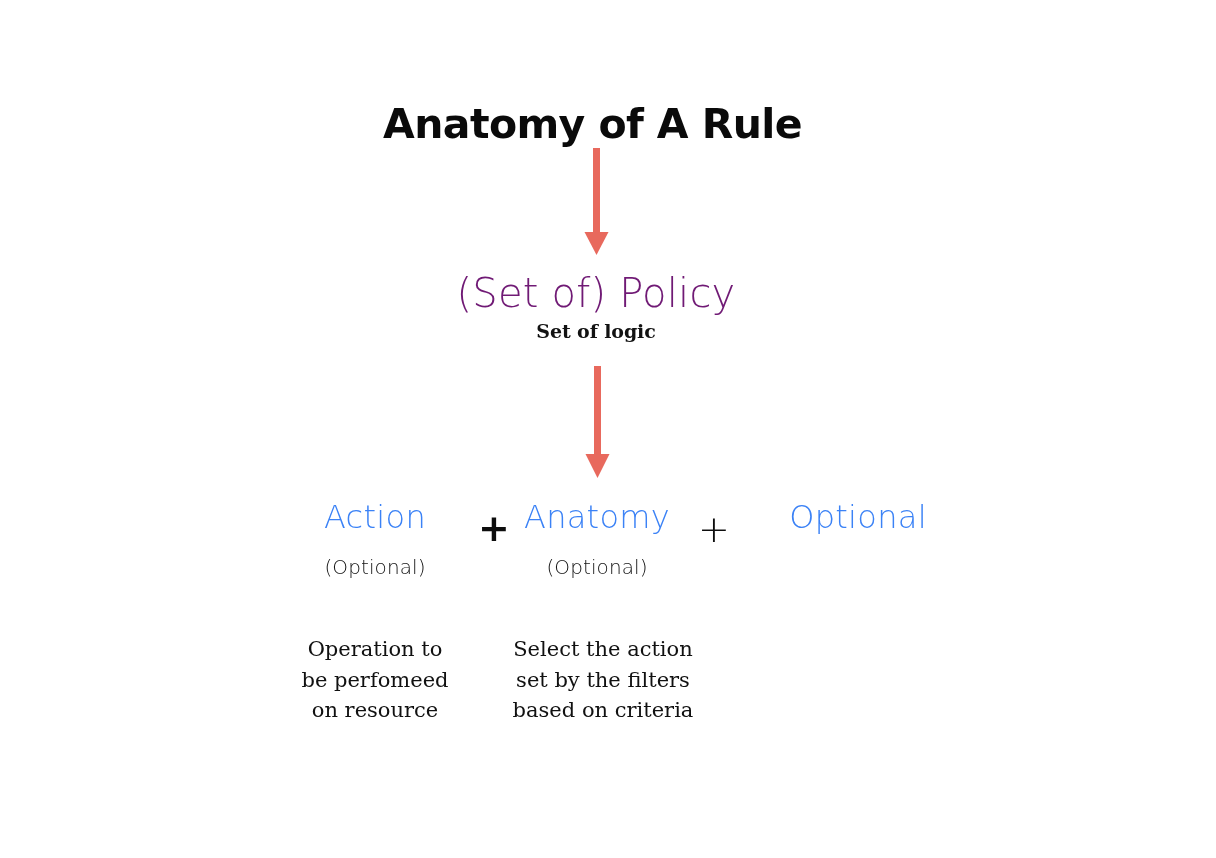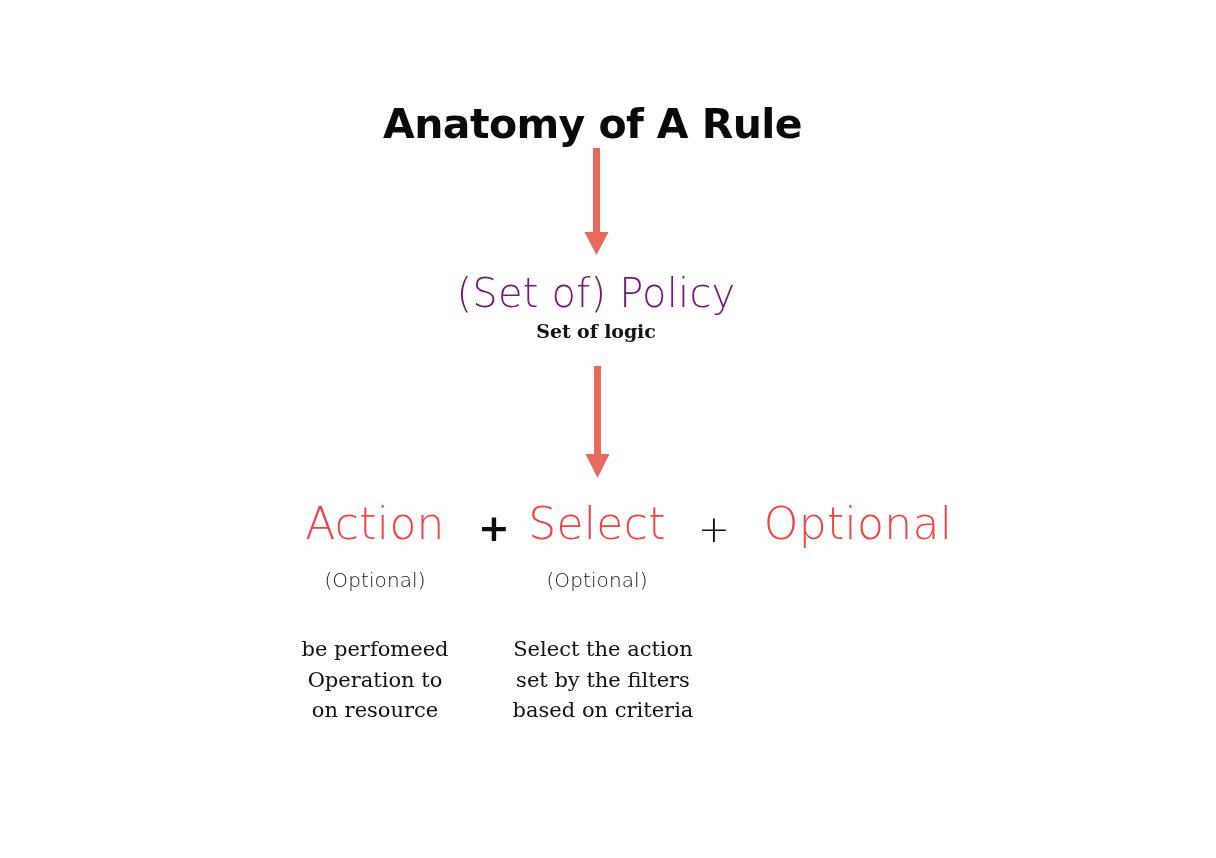--- a/index.html
+++ b/index.html
@@ -76,23 +76,23 @@
     width: 1216px;
     height: 100px;
   }
   .term {
     position: absolute;
     text-align: center;
   }
   .term-word {
     font-family: "DejaVu Sans", sans-serif;
     font-weight: 300;
-    font-size: 44px;
+    font-size: 32px;
     letter-spacing: 0.3px;
-    color: #ef4444;
+    color: #3b82f6;
     line-height: 1.1;
     white-space: nowrap;
   }
   .term-optional {
     margin-top: 20px;
     font-family: "DejaVu Sans", sans-serif;
     font-weight: 300;
     font-size: 20px;
     letter-spacing: 0.1px;
     color: #121212;
@@ -157,35 +157,35 @@
   <div class="formula">
 
     <div class="term term-action">
       <div class="term-word">Action</div>
       <div class="term-optional">(Optional)</div>
     </div>
 
     <div class="plus plus-bold plus-1">+</div>
 
     <div class="term term-filter">
-      <div class="term-word">Select</div>
+      <div class="term-word">Anatomy</div>
       <div class="term-optional">(Optional)</div>
     </div>
 
     <div class="plus plus-light plus-2">+</div>
 
     <div class="term term-resource">
       <div class="term-word">Optional</div>
       <div class="term-optional"></div>
     </div>
   </div>
 
   <div class="desc desc-action">
+    <span class="desc-line">Operation to</span>
     <span class="desc-line">be perfomeed</span>
-    <span class="desc-line">Operation to</span>
     <span class="desc-line">on resource</span>
   </div>
 
   <div class="desc desc-filter">
     <span class="desc-line">Select the action</span>
     <span class="desc-line">set by the filters</span>
     <span class="desc-line">based on criteria</span>
   </div>
 
 

